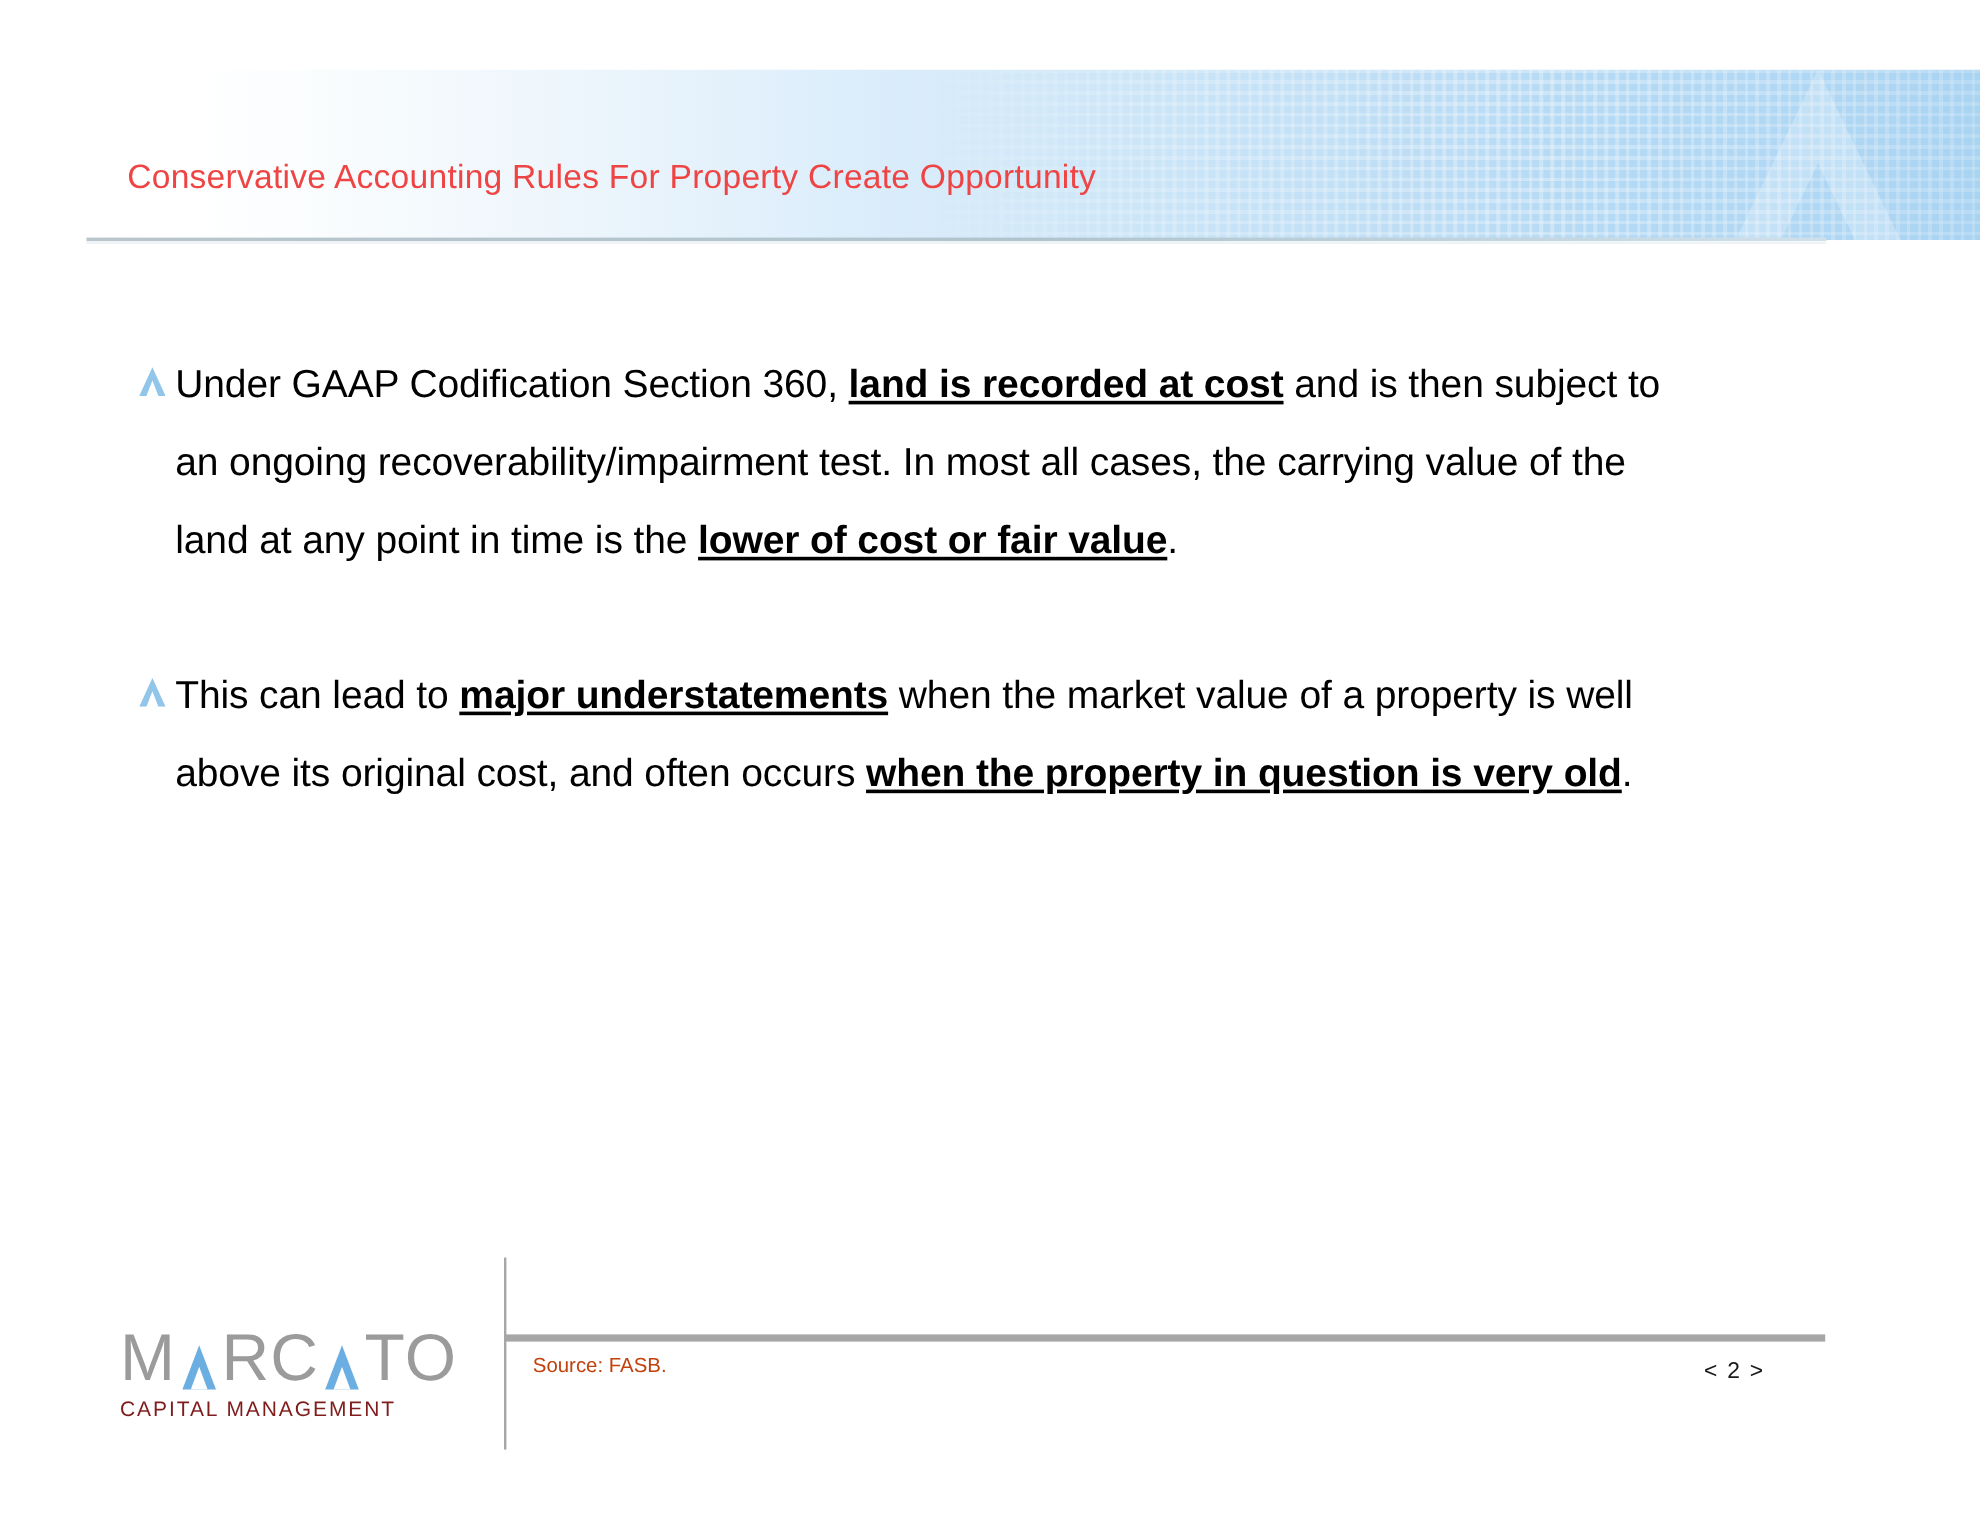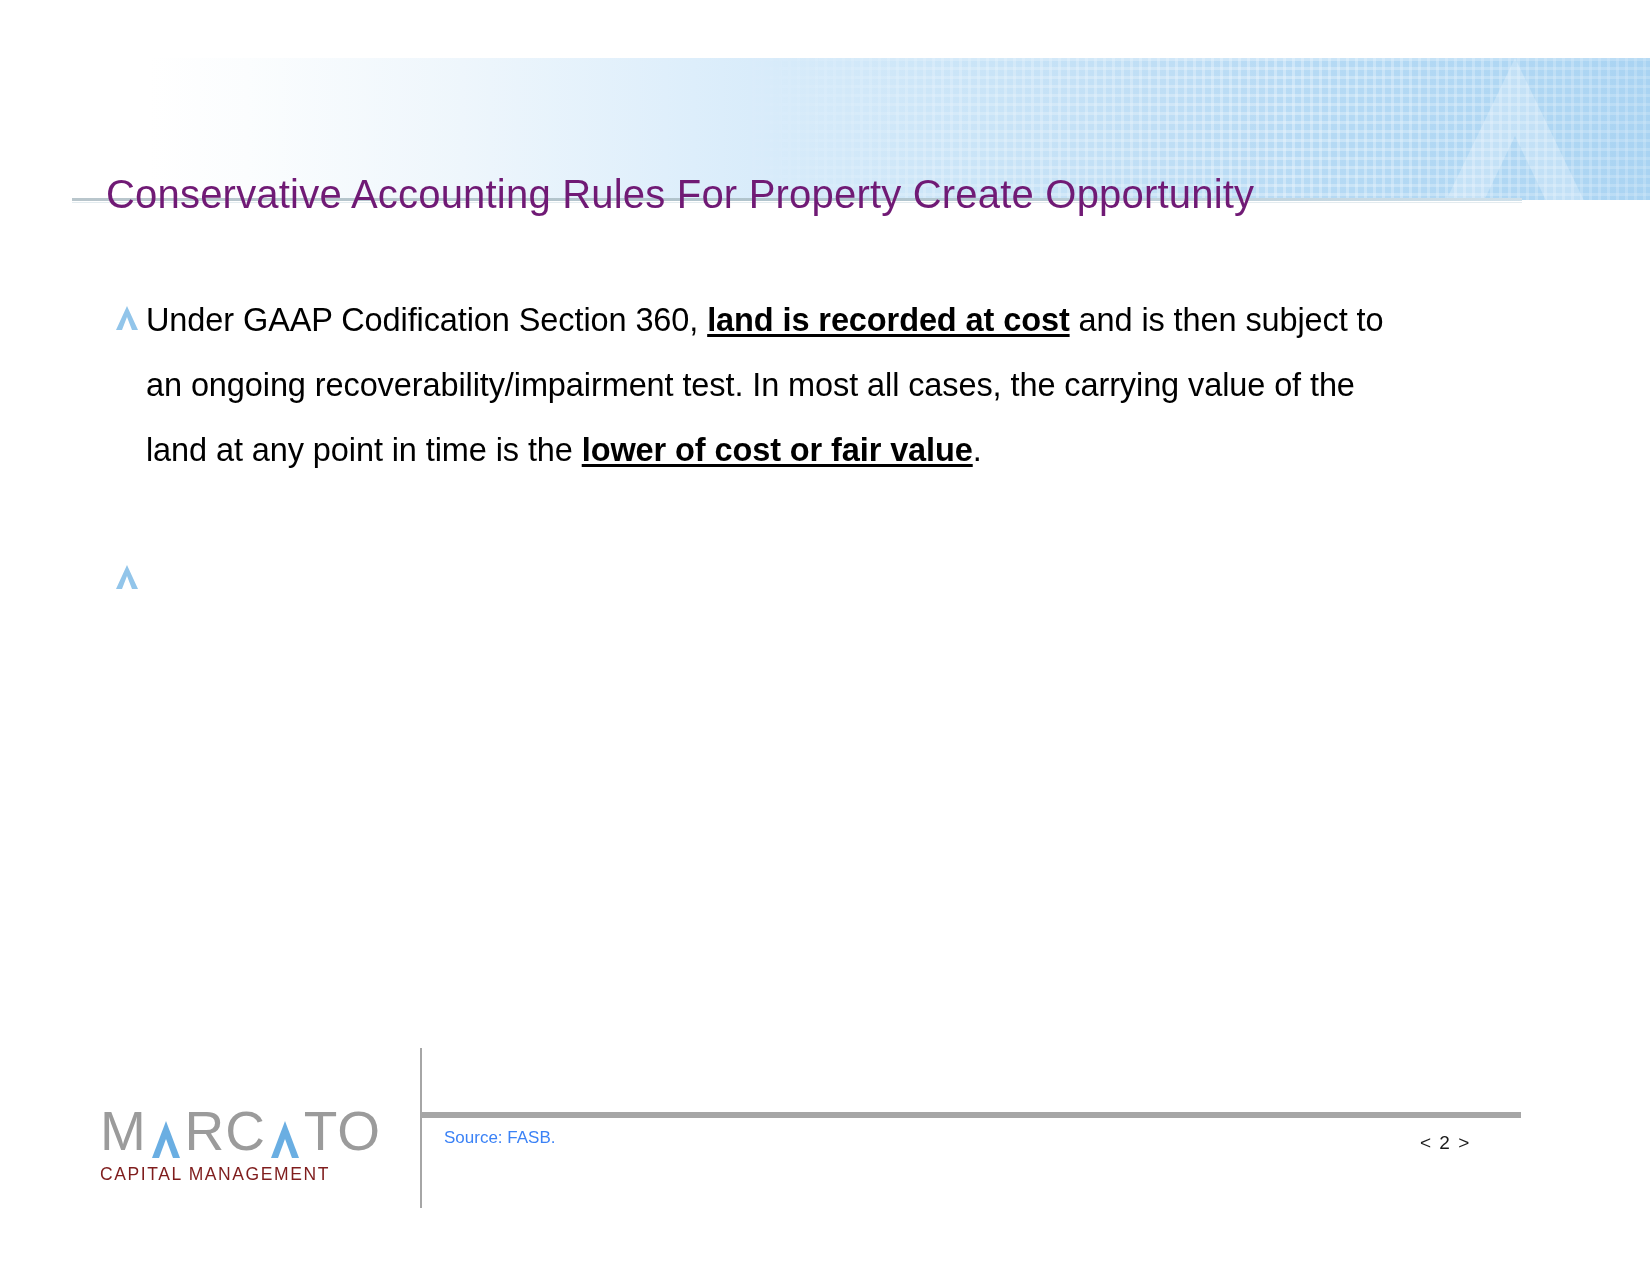--- a/index.html
+++ b/index.html
@@ -73,27 +73,26 @@
   .header-rule2 {
     position: absolute;
     left: 72px; top: 202px;
     width: 1450px; height: 1px;
     background: #e3ebef;
   }
 
   .slide-title {
     position: absolute;
     left: 106px; top: 132px;
-    font-size: 40px;
+    font-size: 28px;
     font-weight: 400;
     letter-spacing: .2px;
-    color: #701a75;
+    color: #ef4444;
     white-space: nowrap;
     font-family: "Liberation Sans", sans-serif;
-    margin-top: 40px;
   }
 
   
   .body-area {
     position: absolute;
     left: 0; top: 288px;
     width: 1558px;
   }
 
   .bullet-block {
@@ -195,21 +194,21 @@
     top: 72px;
     width: 1100px;
     height: 6px;
     background: #a6a6a6;
   }
   .source-note {
     position: absolute;
     left: 444px;
     top: 88px;
     font-size: 17px;
-    color: #3b82f6;
+    color: #c2410c;
     white-space: nowrap;
   }
   .page-num {
     position: absolute;
     left: 1420px;
     top: 92px;
     font-size: 19px;
     color: #1a1a1a;
     letter-spacing: 1.5px;
     white-space: nowrap;
@@ -244,20 +243,21 @@
       </span>
       <div class="bullet-text"><span>Under GAAP Codification Section 360, </span><b>land is recorded at cost</b><span> and is then subject to an ongoing recoverability/impairment test.  In most all cases, the carrying value of the land at any point in time is the </span><b>lower of cost or fair value</b><span>.</span></div>
     </div>
 
     <div class="bullet-block">
       <span class="bullet-marker">
         <svg viewBox="0 0 22 26">
           <polygon points="11,2 22,26 16,26 11,13 6,26 0,26" fill="#92c5ea"></polygon>
         </svg>
       </span>
+      <div class="bullet-text"><span>This can lead to </span><b>major understatements</b><span> when the market value of a property is well above its original cost, and often occurs </span><b>when the property in question is very old</b><span>.</span></div>
     </div>
 
   </div>
 
   <div class="footer">
 
     <div class="logo">
       <div class="logo-word"><span>M</span><span class="logo-a">A</span><span>R</span><span>C</span><span class="logo-a">A</span><span>T</span><span>O</span></div>
       <div class="logo-sub">CAPITAL MANAGEMENT</div>
     </div>

